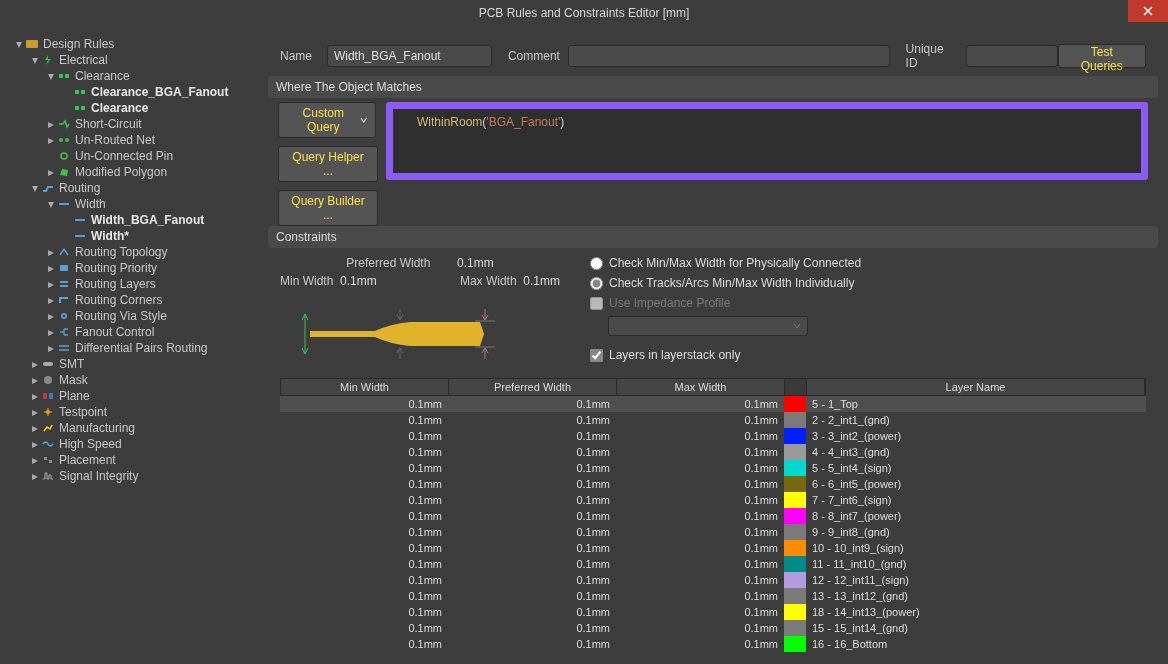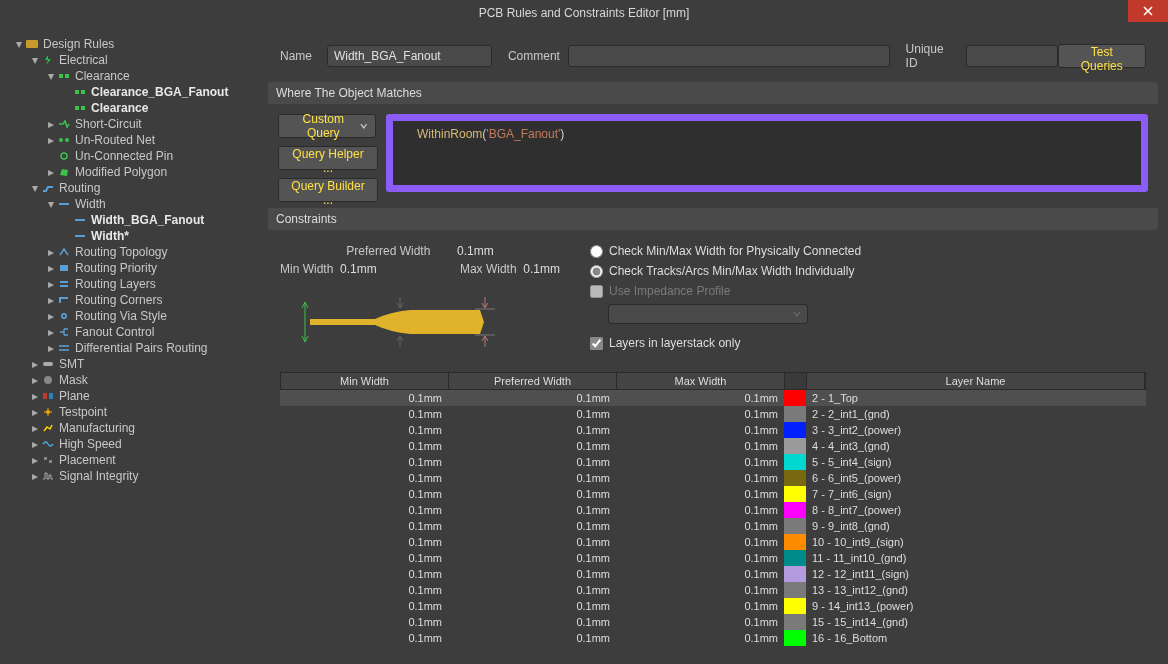--- a/index.html
+++ b/index.html
@@ -9,30 +9,30 @@
 .titlebar .close svg { width: 10px; height: 10px; }
 .main { flex: 1; display: flex; padding: 6px 10px 0 10px; gap: 8px; overflow: hidden; }
 .sidebar { width: 250px; background: #3d3d3d; padding: 4px 2px; overflow: hidden; }
 .tree ul { list-style: none; padding-left: 16px; }
 .tree > ul { padding-left: 2px; }
 .tree li { line-height: 16px; padding: 0; white-space: nowrap; }
 .tree .row { display: flex; align-items: center; height: 16px; cursor: pointer; }
 .tree .caret { width: 10px; display: inline-flex; justify-content: center; color: #aaa; }
 .tree .icon { width: 16px; height: 14px; display: inline-flex; align-items: center; justify-content: center; margin-right: 3px; }
 .tree .bold { font-weight: bold; color: #e8e8e8; }
-.editor { flex: 1; display: flex; flex-direction: column; gap: 6px; overflow: hidden; }
+.editor { flex: 1; display: flex; flex-direction: column; overflow: hidden; }
 .row-flex { display: flex; align-items: center; gap: 8px; }
 .lbl { color: #c8c8c8; width: 40px; }
 .lbl2 { color: #c8c8c8; }
 input.txt { background: #4a4a4a; border: 1px solid #2a2a2a; color: #e0e0e0; height: 22px; padding: 0 6px; font-size: 12px; border-radius: 3px; }
 .txt.name { width: 165px; }
 .txt.comment { width: 330px; }
 .txt.uid { width: 92px; }
 button.btn { background: #545454; border: 1px solid #2a2a2a; color: #fde047; height: 24px; padding: 0 10px; border-radius: 3px; cursor: pointer; font-size: 12px; }
-button.btn.small { height: 24px; padding: 0 8px; }
+button.btn.small { height: 36px; padding: 0 8px; }
 .section-hdr { background: #4a4a4a; padding: 4px 8px; color: #ddd; font-weight: normal; border-radius: 3px; }
 .query-area { display: flex; gap: 8px; padding: 4px 10px 0 10px; }
 .query-left { display: flex; flex-direction: column; gap: 8px; width: 100px; }
 .query-body { flex: 1; background: #2f2f2f; border: 7px solid #8b5cf6; border-radius: 3px; padding: 6px 24px; font-family: Consolas, monospace; font-size: 12px; height: 78px; }
 .query-body .fn { color: #d7b874; }
 .query-body .paren { color: #d0d0d0; }
 .query-body .str { color: #c57b5b; }
 .constraints-top { display: flex; gap: 30px; padding: 8px 12px 0 12px; }
 .preview-col { width: 280px; }
 .preview-row { display: flex; align-items: baseline; gap: 10px; color: #c8c8c8; margin-bottom: 4px; }
@@ -495,21 +495,21 @@
         <div class="col-max">Max Width</div>
         <div class="col-sw"></div>
         <div class="col-lay">Layer Name</div>
       </div>
       <div class="grid-body" id="grid-body">
           <div class="grid-row">
             <div class="cell col-min">0.1mm</div>
             <div class="cell col-pref">0.1mm</div>
             <div class="cell col-max">0.1mm</div>
             <div class="cell col-sw" style="background:#ff0000"></div>
-            <div class="cell col-lay">2 - 1_Top</div>
+            <div class="cell col-lay">5 - 1_Top</div>
           </div>
           <div class="grid-row">
             <div class="cell col-min">0.1mm</div>
             <div class="cell col-pref">0.1mm</div>
             <div class="cell col-max">0.1mm</div>
             <div class="cell col-sw" style="background:#7a7a7a"></div>
             <div class="cell col-lay">2 - 2_int1_(gnd)</div>
           </div>
           <div class="grid-row">
             <div class="cell col-min">0.1mm</div>
@@ -586,21 +586,21 @@
             <div class="cell col-pref">0.1mm</div>
             <div class="cell col-max">0.1mm</div>
             <div class="cell col-sw" style="background:#7a7a7a"></div>
             <div class="cell col-lay">13 - 13_int12_(gnd)</div>
           </div>
           <div class="grid-row">
             <div class="cell col-min">0.1mm</div>
             <div class="cell col-pref">0.1mm</div>
             <div class="cell col-max">0.1mm</div>
             <div class="cell col-sw" style="background:#ffff00"></div>
-            <div class="cell col-lay">9 - 14_int13_(power)</div>
+            <div class="cell col-lay">18 - 14_int13_(power)</div>
           </div>
           <div class="grid-row">
             <div class="cell col-min">0.1mm</div>
             <div class="cell col-pref">0.1mm</div>
             <div class="cell col-max">0.1mm</div>
             <div class="cell col-sw" style="background:#7a7a7a"></div>
             <div class="cell col-lay">15 - 15_int14_(gnd)</div>
           </div>
           <div class="grid-row">
             <div class="cell col-min">0.1mm</div>

